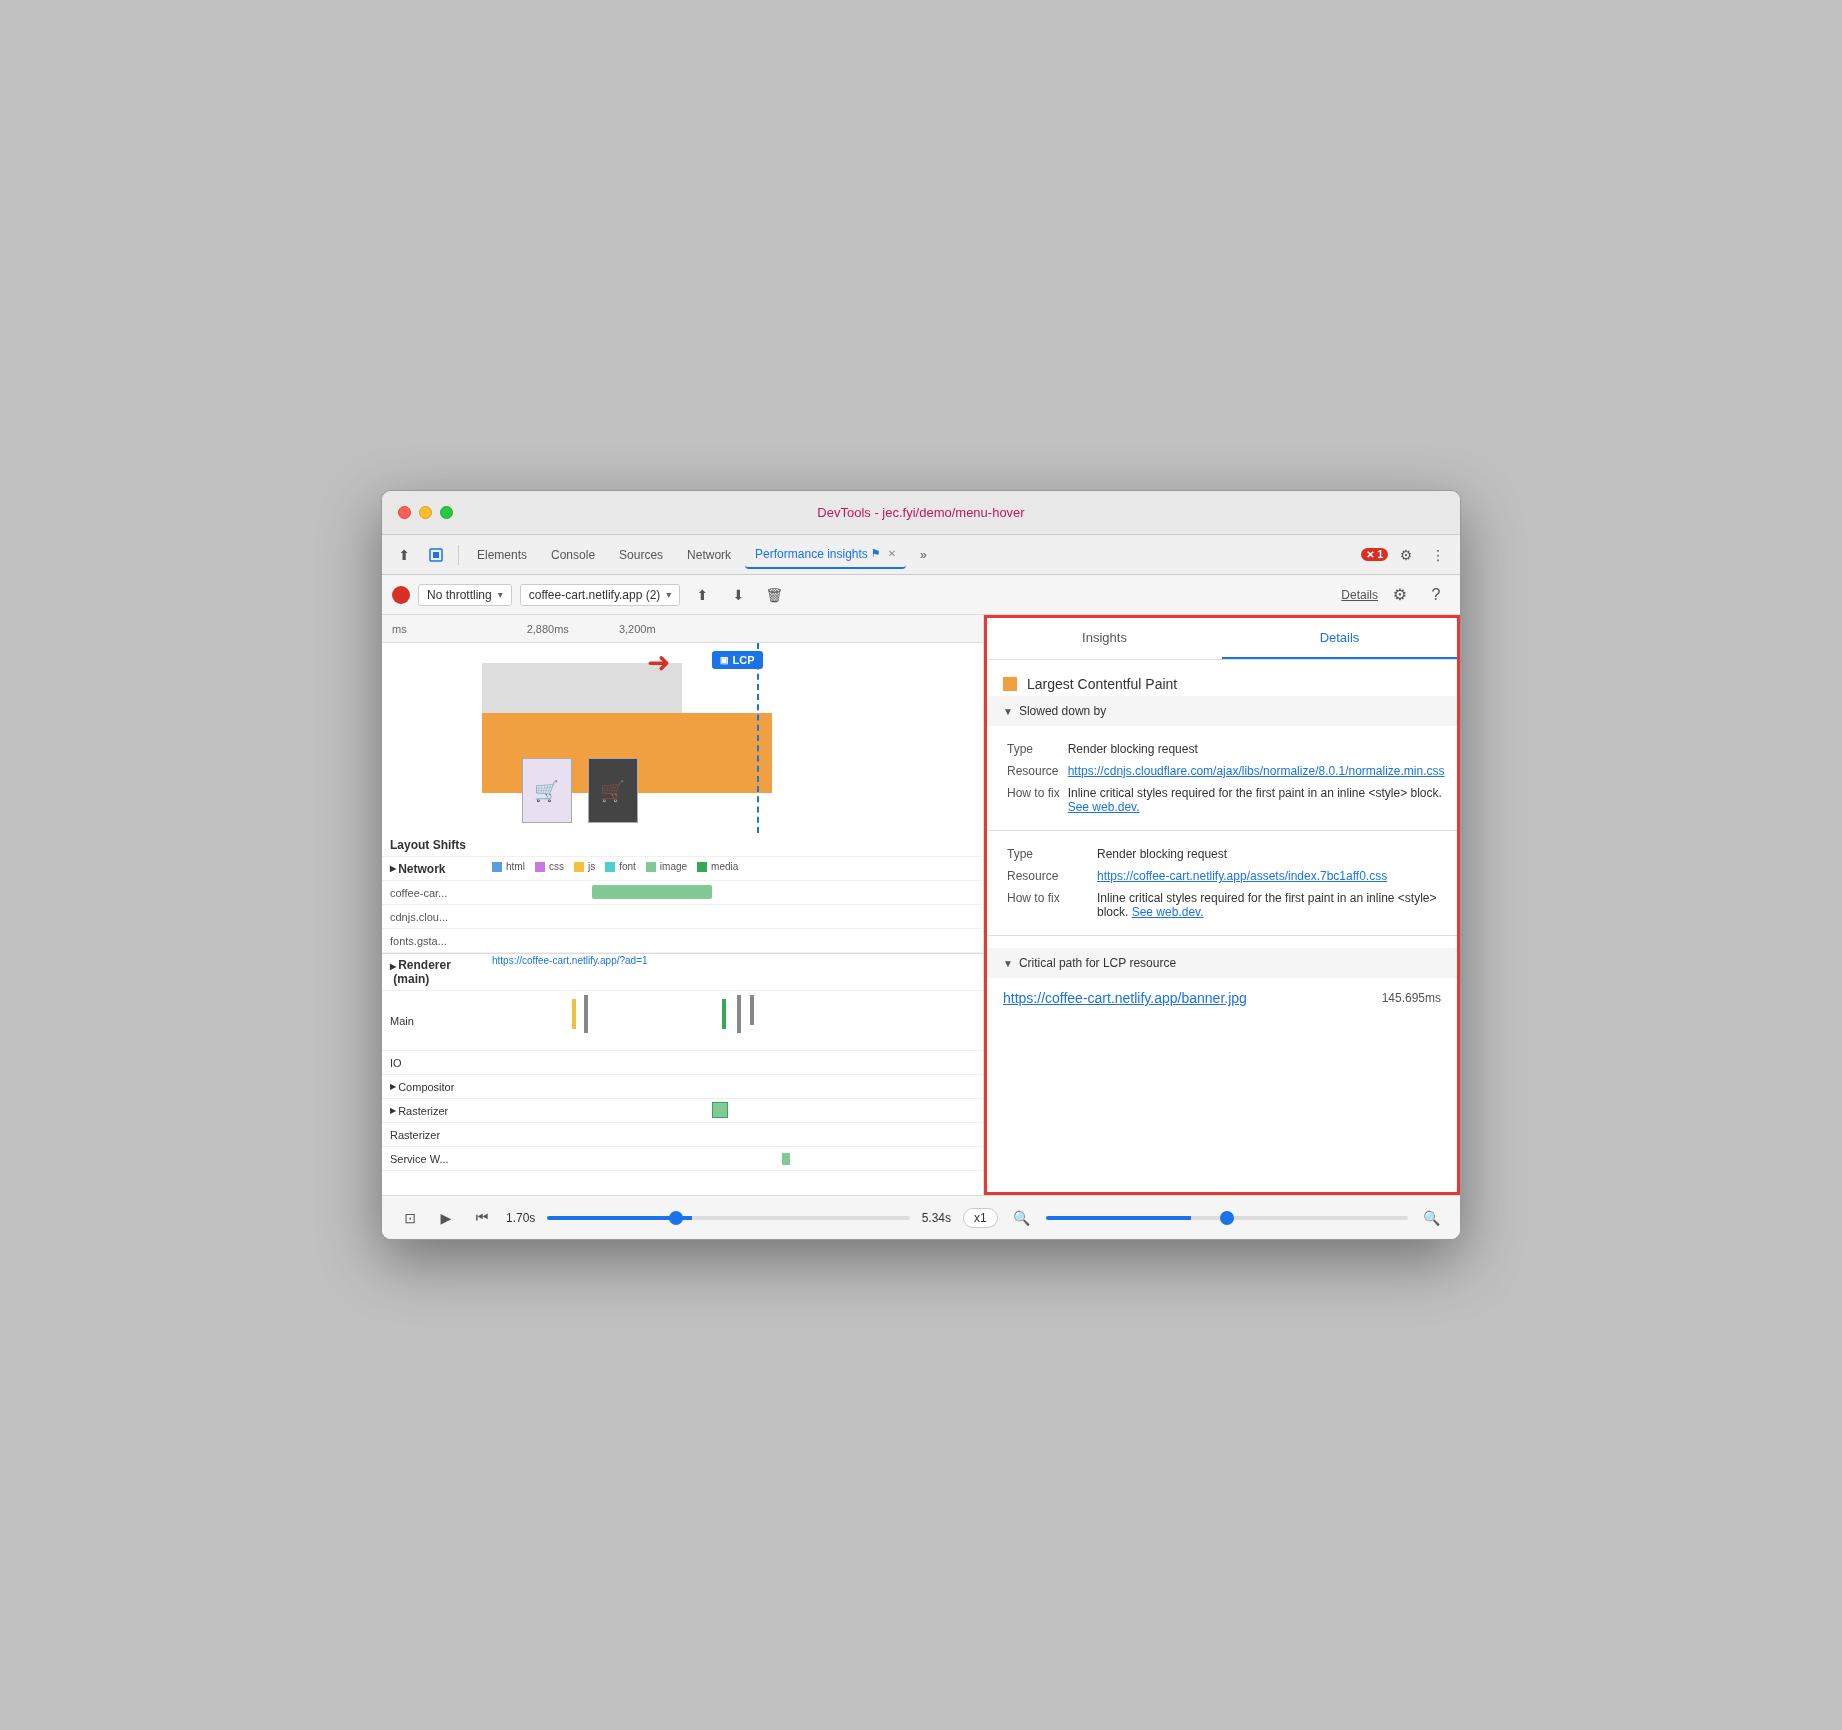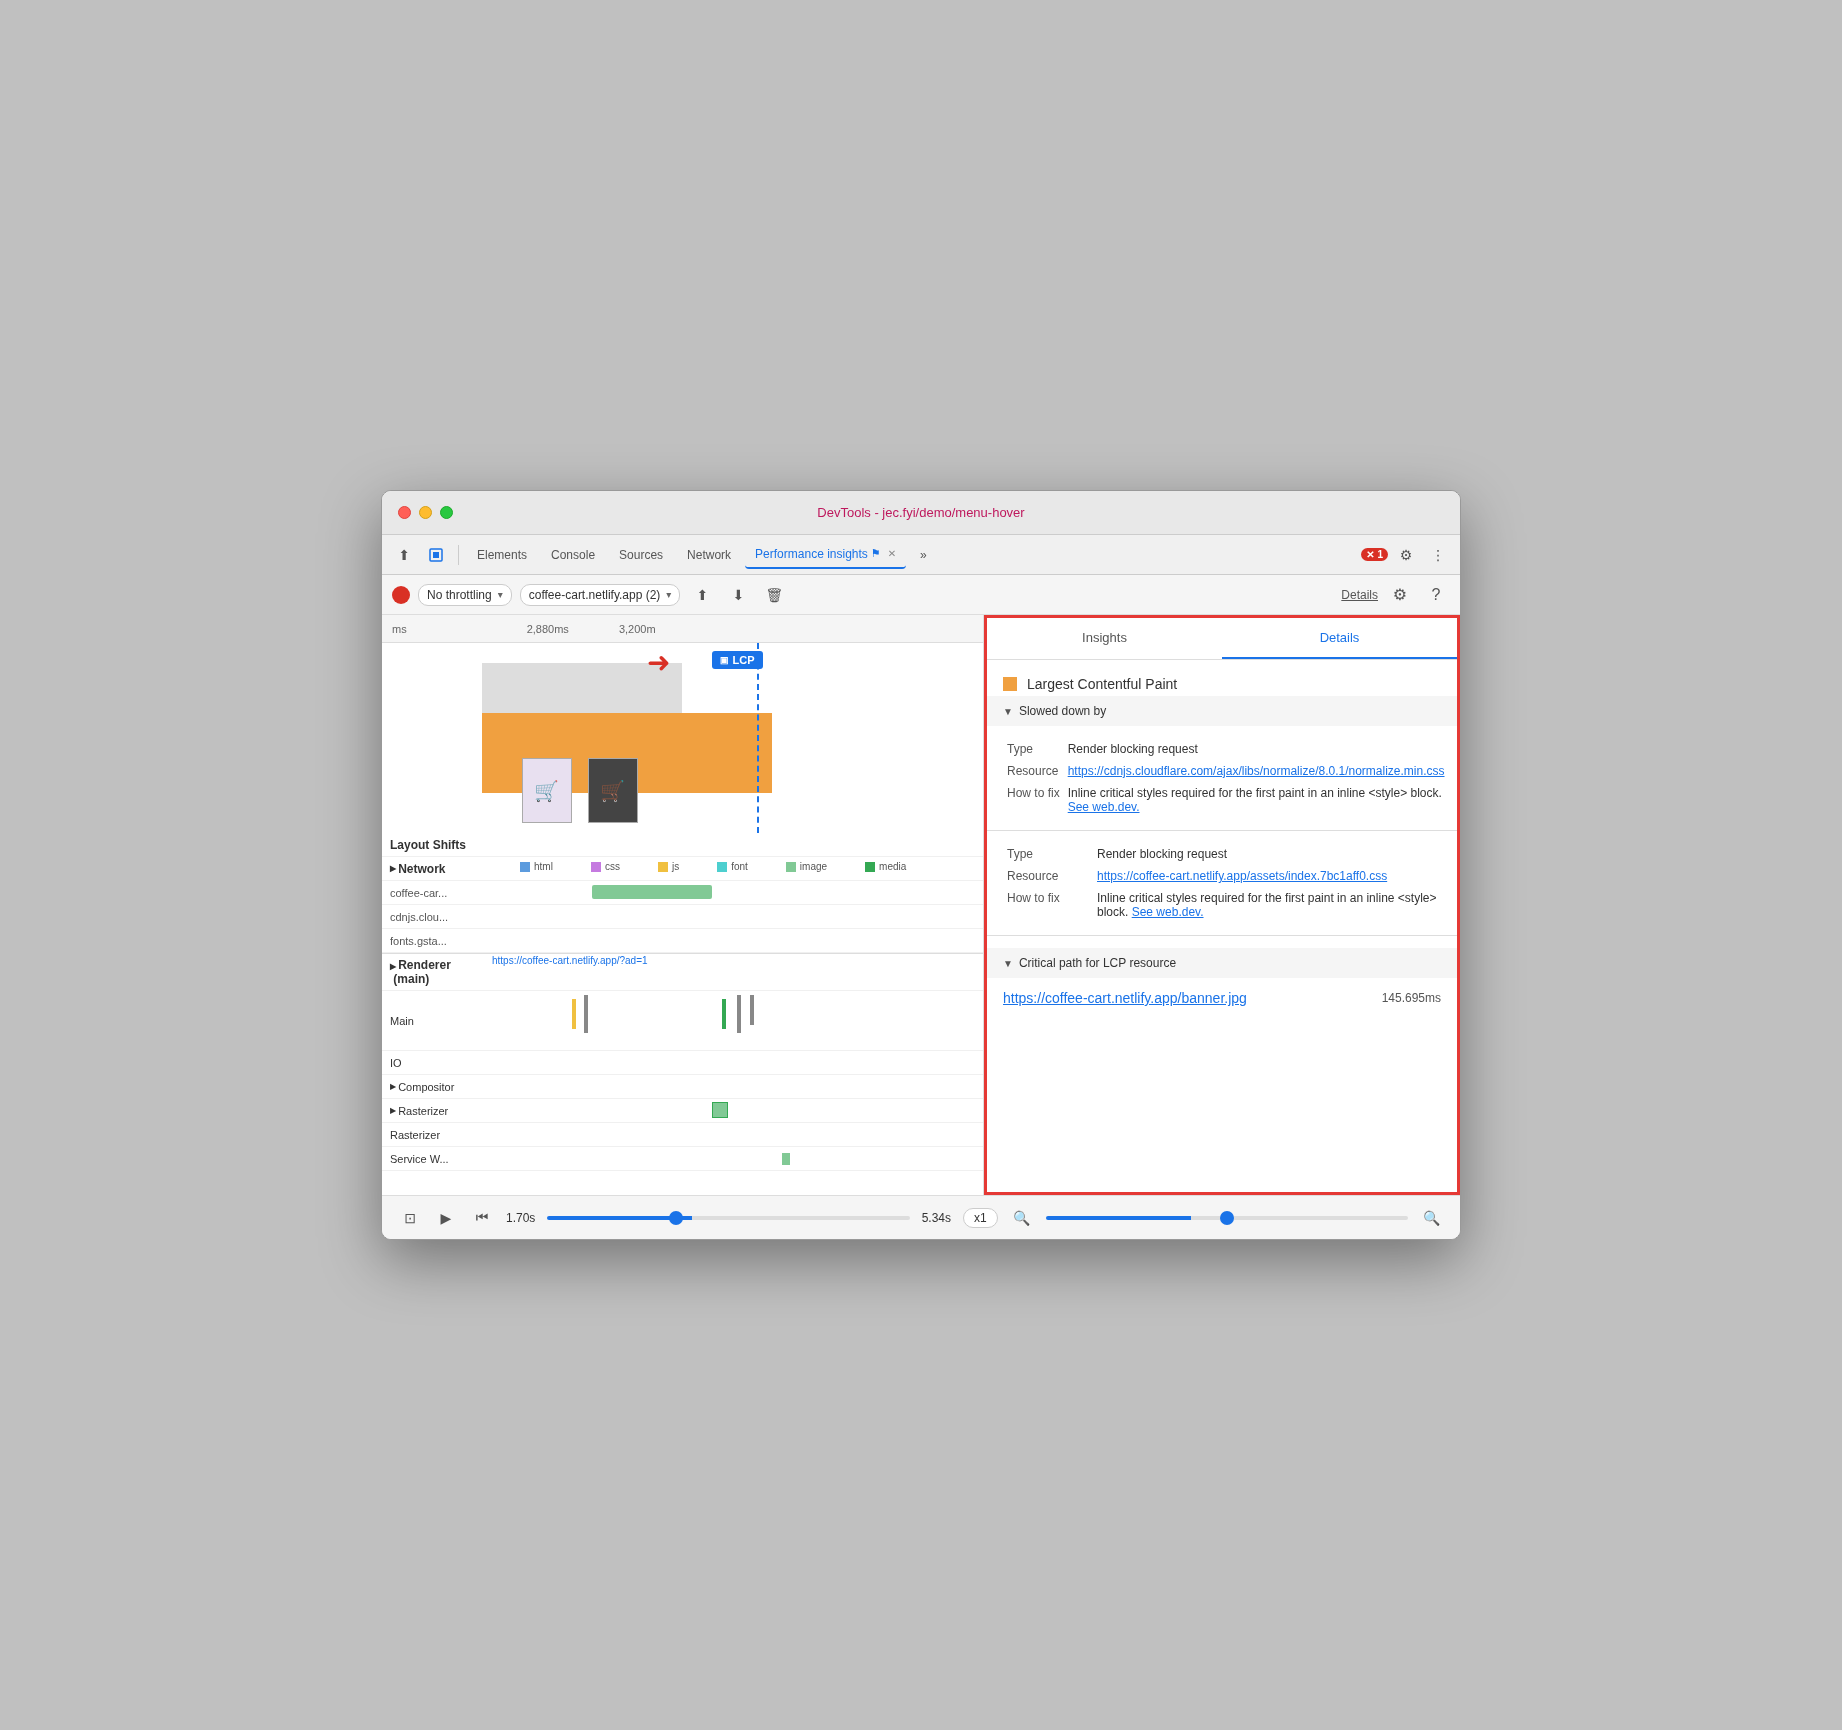--- a/index.html
+++ b/index.html
@@ -123,21 +123,21 @@
       border-radius: 50%;
       background: #d93025;
       border: none;
       cursor: pointer;
     }
     .dropdown {
       display: flex;
       align-items: center;
       background: white;
       border: 1px solid #ccc;
-      border-radius: 10px;
+      border-radius: 3px;
       padding: 3px 8px;
       font-size: 12px;
       cursor: pointer;
       gap: 6px;
       color: #333;
     }
     .dropdown-arrow { color: #666; font-size: 10px; }
     .upload-icon, .download-icon, .trash-icon {
       width: 28px;
       height: 28px;
@@ -302,21 +302,20 @@
       gap: 10px;
       padding: 3px 0;
       flex-wrap: wrap;
     }
     .legend-item {
       display: flex;
       align-items: center;
       gap: 4px;
       font-size: 10px;
       color: #555;
-      margin-left: 28px;
     }
     .legend-dot {
       width: 10px;
       height: 10px;
     }
     .net-bar {
       position: absolute;
       height: 14px;
       top: 4px;
       border-radius: 2px;

